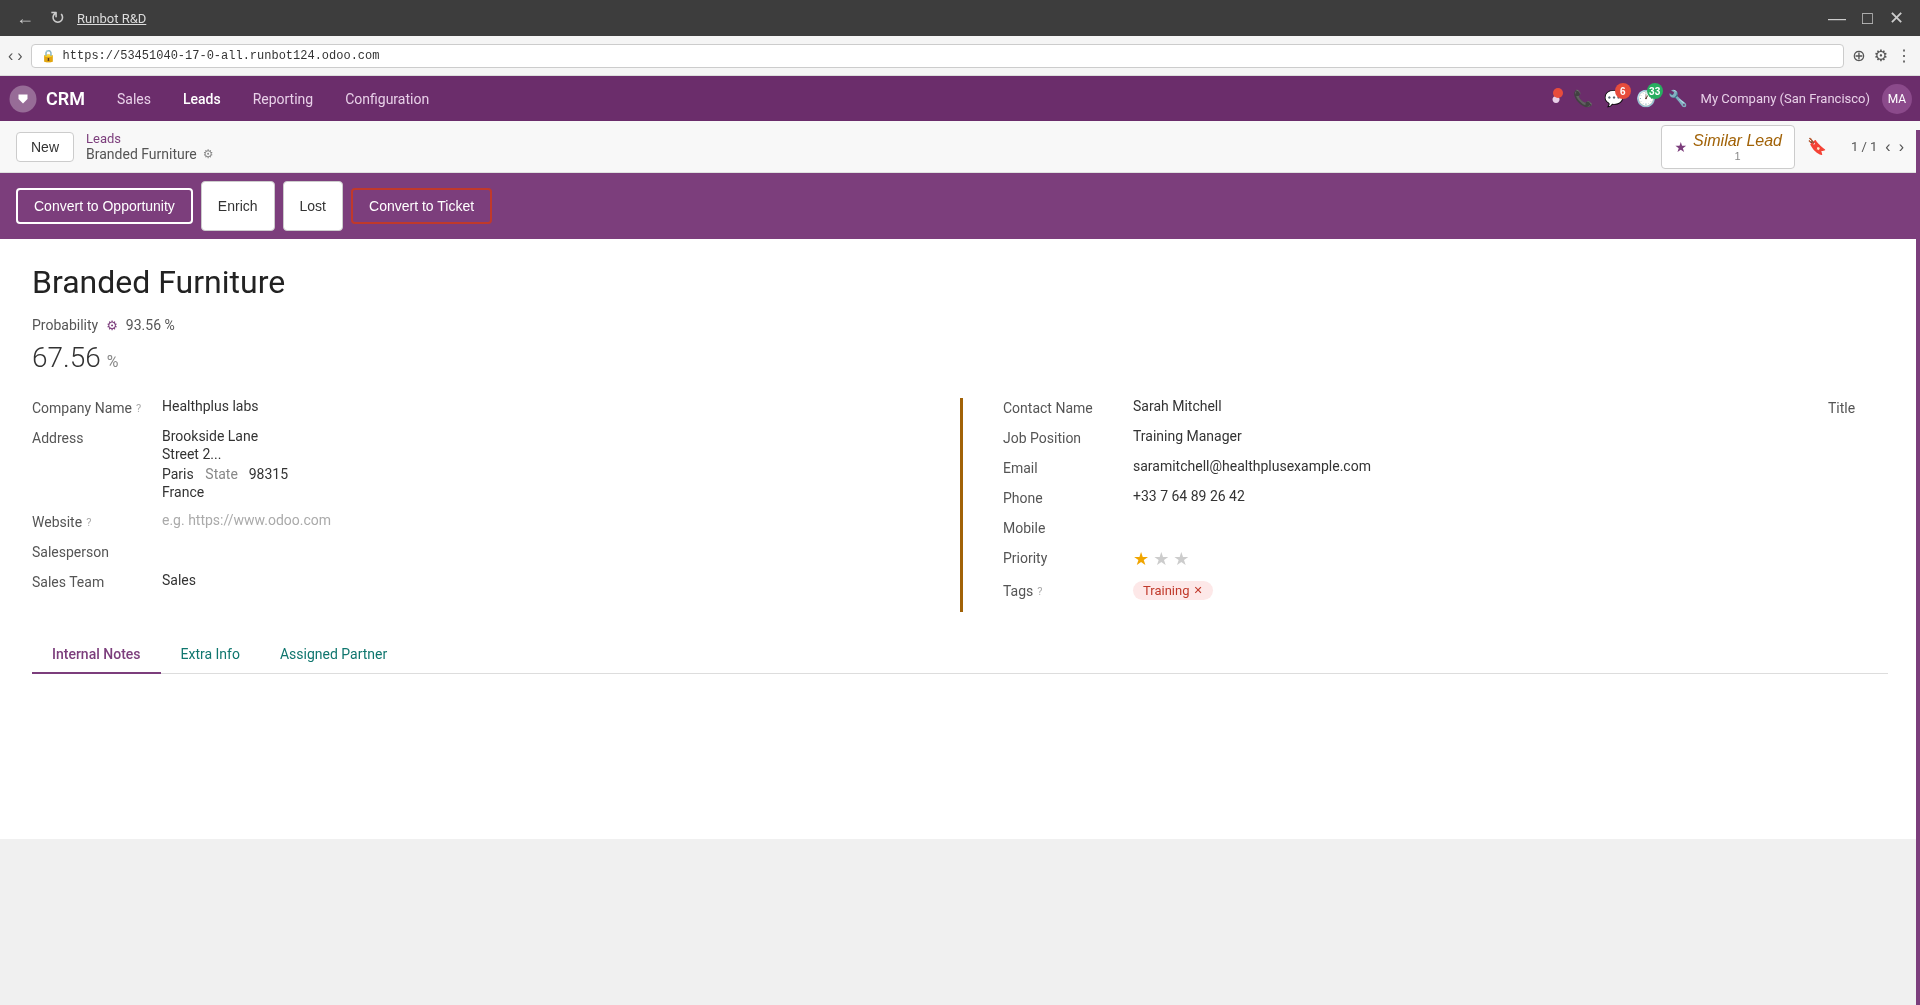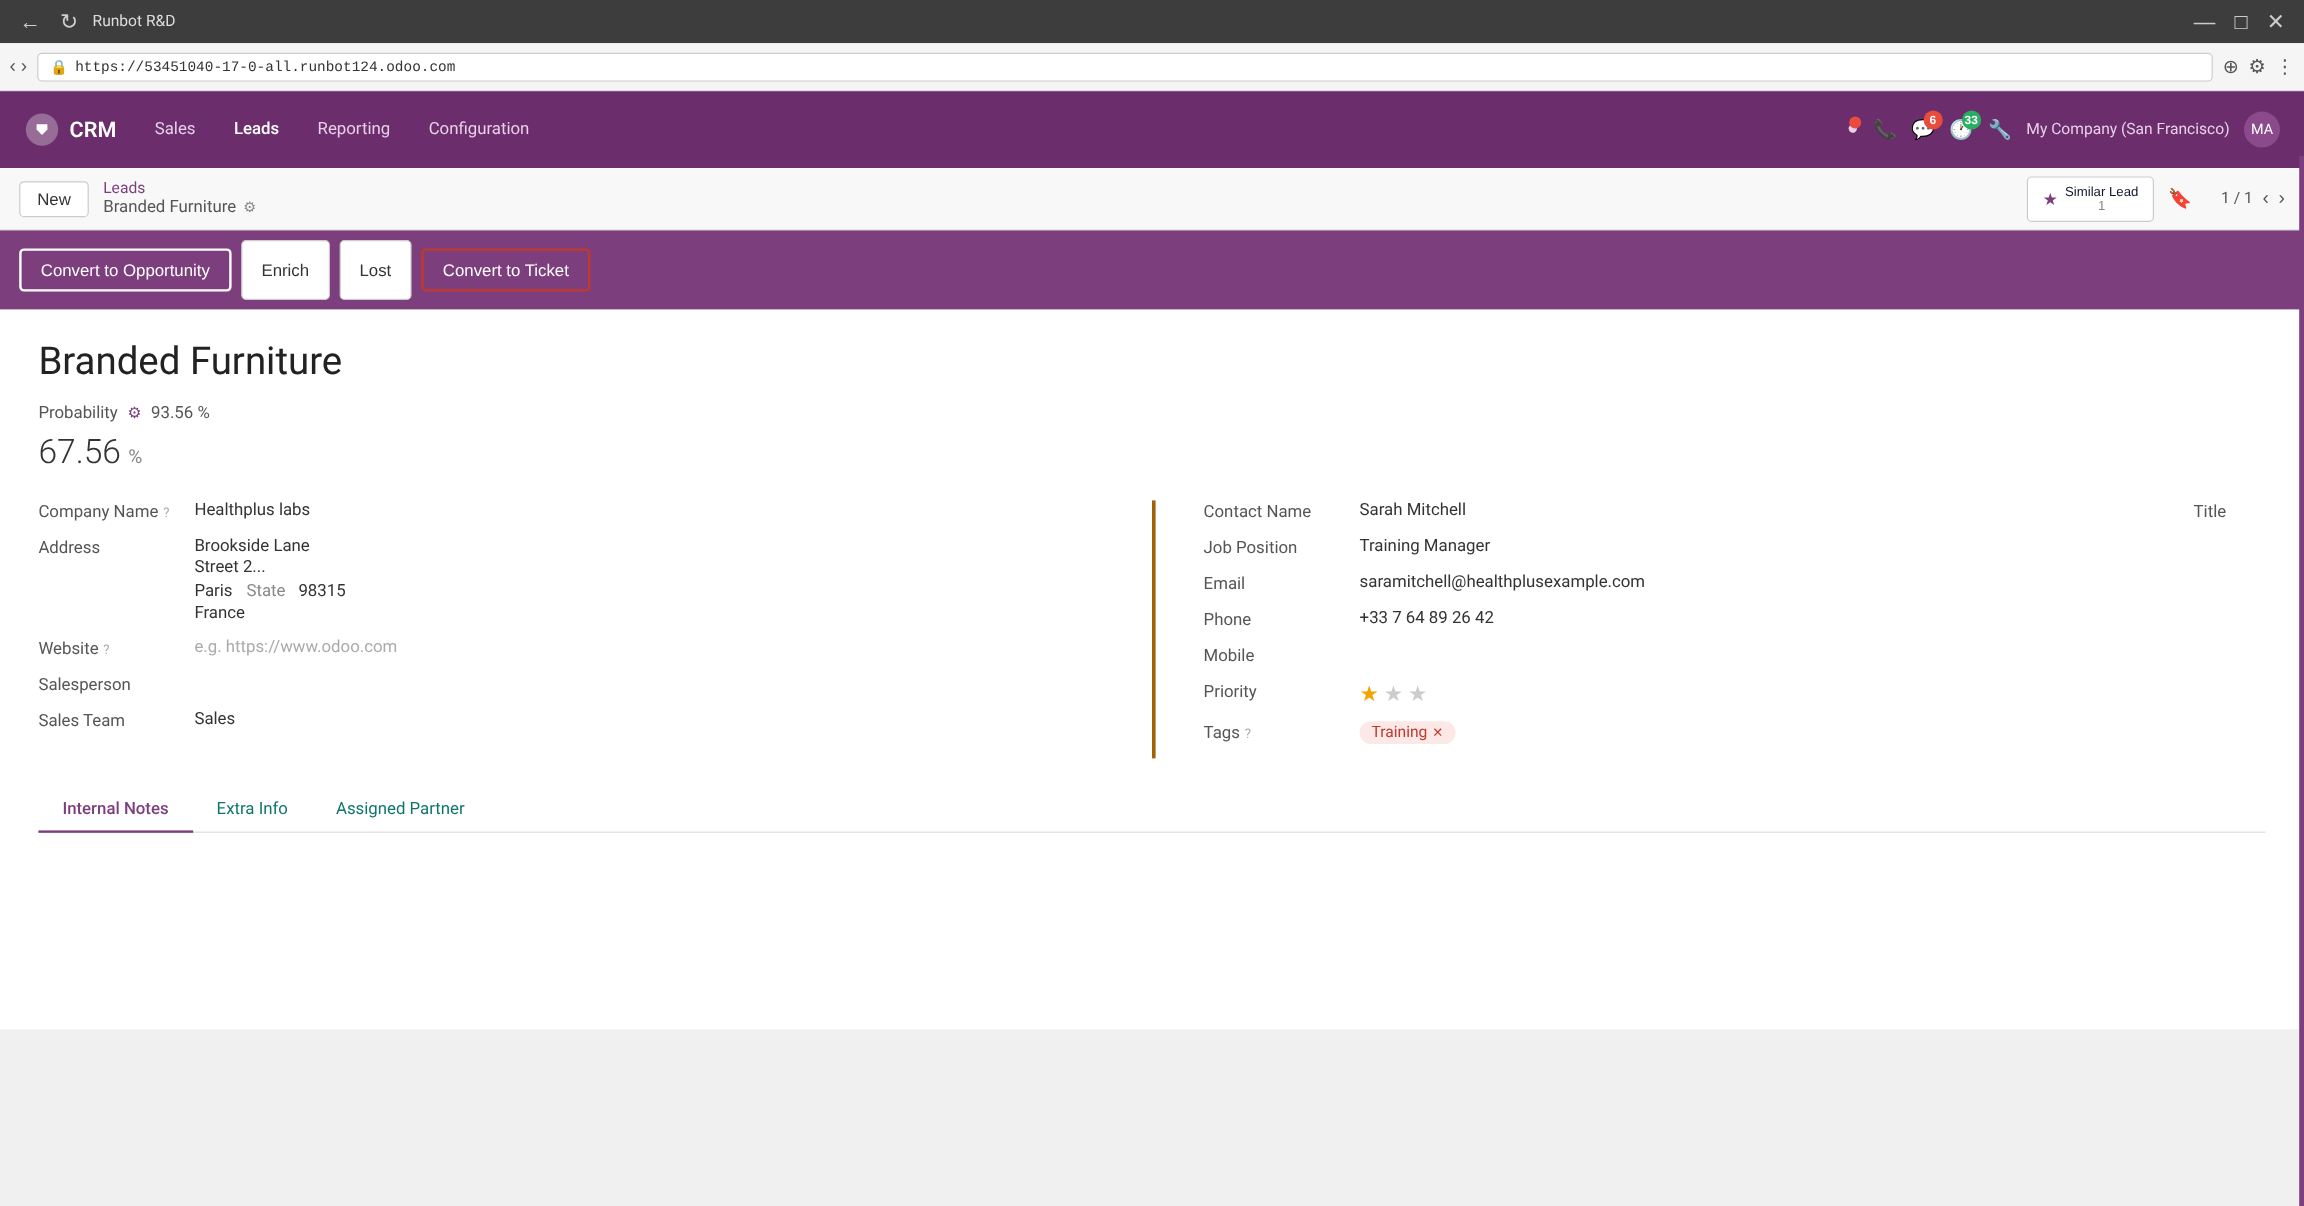--- a/index.html
+++ b/index.html
@@ -1,33 +1,33 @@
 <!DOCTYPE html>
 <html><head>
   <meta charset="utf-8">
   <style>
     * { box-sizing: border-box; margin: 0; padding: 0; }
     body { font-family: -apple-system, BlinkMacSystemFont, 'Segoe UI', Roboto, sans-serif; font-size: 14px; color: #333; background: #f0f0f0; overflow-x: hidden; }
 
     
     .titlebar { background: #3d3d3d; color: #fff; display: flex; align-items: center; padding: 0 12px; height: 36px; gap: 8px; }
-    .titlebar-title { font-size: 13px; color: #ddd; flex: 1; }
+    .titlebar-title { font-size: 13px; color: #ddd; flex: 1; text-decoration: underline; }
     .titlebar-controls { display: flex; gap: 8px; }
     .titlebar-btn { background: none; border: none; color: #ccc; font-size: 18px; cursor: pointer; padding: 0 4px; line-height: 1; }
 
     
     .browserbar { background: #f5f5f5; border-bottom: 1px solid #ddd; display: flex; align-items: center; padding: 4px 8px; gap: 8px; height: 40px; }
     .browser-nav { display: flex; gap: 4px; }
     .browser-nav button { background: none; border: none; font-size: 16px; color: #555; cursor: pointer; }
     .browser-url-bar { flex: 1; background: #fff; border: 1px solid #ccc; border-radius: 4px; padding: 4px 10px; display: flex; align-items: center; gap: 6px; }
     .browser-url-text { font-size: 12px; color: #333; font-family: Liberation Mono, monospace; }
     .lock-icon { color: #666; font-size: 12px; }
 
     
-    .app-header { background: #6b2d6b; color: #fff; display: flex; align-items: center; padding: 0 20px; height: 64px; gap: 0; }
+    .app-header { background: #6b2d6b; color: #fff; display: flex; align-items: center; padding: 0 8px; height: 45px; gap: 0; }
     .app-logo { display: flex; align-items: center; gap: 8px; margin-right: 16px; }
     .app-logo-icon { width: 30px; height: 30px; }
     .app-logo-text { font-size: 18px; font-weight: 600; color: #fff; }
     .app-nav { display: flex; align-items: center; gap: 0; flex: 1; }
     .app-nav-item { color: #e8d0e8; padding: 0 16px; height: 48px; display: flex; align-items: center; font-size: 14px; cursor: pointer; text-decoration: none; }
     .app-nav-item.active { color: #fff; font-weight: 500; }
     .app-header-right { display: flex; align-items: center; gap: 12px; margin-left: auto; }
     .header-icon-btn { background: none; border: none; color: #e8d0e8; font-size: 16px; cursor: pointer; position: relative; display: flex; align-items: center; }
     .badge { position: absolute; top: -6px; right: -6px; background: #e74c3c; color: #fff; border-radius: 50%; font-size: 10px; width: 16px; height: 16px; display: flex; align-items: center; justify-content: center; font-weight: bold; }
     .badge-green { background: #27ae60; }
@@ -37,21 +37,21 @@
     
     .action-bar { background: #f8f8f8; border-bottom: 1px solid #e0e0e0; display: flex; align-items: center; padding: 0 16px; height: 52px; gap: 12px; }
     .new-btn { background: #fff; border: 1px solid #ccc; border-radius: 4px; padding: 6px 14px; font-size: 14px; cursor: pointer; color: #333; }
     .breadcrumb { display: flex; flex-direction: column; }
     .breadcrumb-link { color: #7c3e7c; font-size: 13px; cursor: pointer; text-decoration: none; }
     .breadcrumb-current { font-size: 14px; color: #555; display: flex; align-items: center; gap: 6px; }
     .breadcrumb-gear { color: #888; font-size: 12px; cursor: pointer; }
     .similar-lead-btn { background: #fff; border: 1px solid #ccc; border-radius: 4px; padding: 6px 12px; display: flex; align-items: center; gap: 6px; cursor: pointer; font-size: 13px; color: #333; margin-left: auto; }
     .similar-star { color: #7c3e7c; font-size: 14px; }
     .similar-lead-info { display: flex; flex-direction: column; }
-    .similar-lead-label { font-size: 11px; color: #0f172a; }
+    .similar-lead-label { font-size: 16px; color: #a16207; font-style: italic; }
     .similar-lead-count { font-size: 11px; color: #888; }
     .pagination-controls { display: flex; align-items: center; gap: 8px; margin-left: 12px; }
     .pagination-text { font-size: 13px; color: #555; }
     .pagination-btn { background: none; border: none; font-size: 16px; color: #555; cursor: pointer; }
     .bookmark-btn { background: none; border: none; font-size: 16px; color: #aaa; cursor: pointer; }
 
     
     .button-bar { background: #7c3e7c; padding: 8px 16px; display: flex; align-items: center; gap: 8px; }
     .btn-primary { background: #7c3e7c; border: 2px solid #fff; color: #fff; padding: 8px 16px; border-radius: 4px; font-size: 14px; cursor: pointer; font-weight: 500; }
     .btn-secondary { background: #fff; border: 1px solid #ccc; color: #333; padding: 16px 16px; border-radius: 4px; font-size: 14px; cursor: pointer; }

